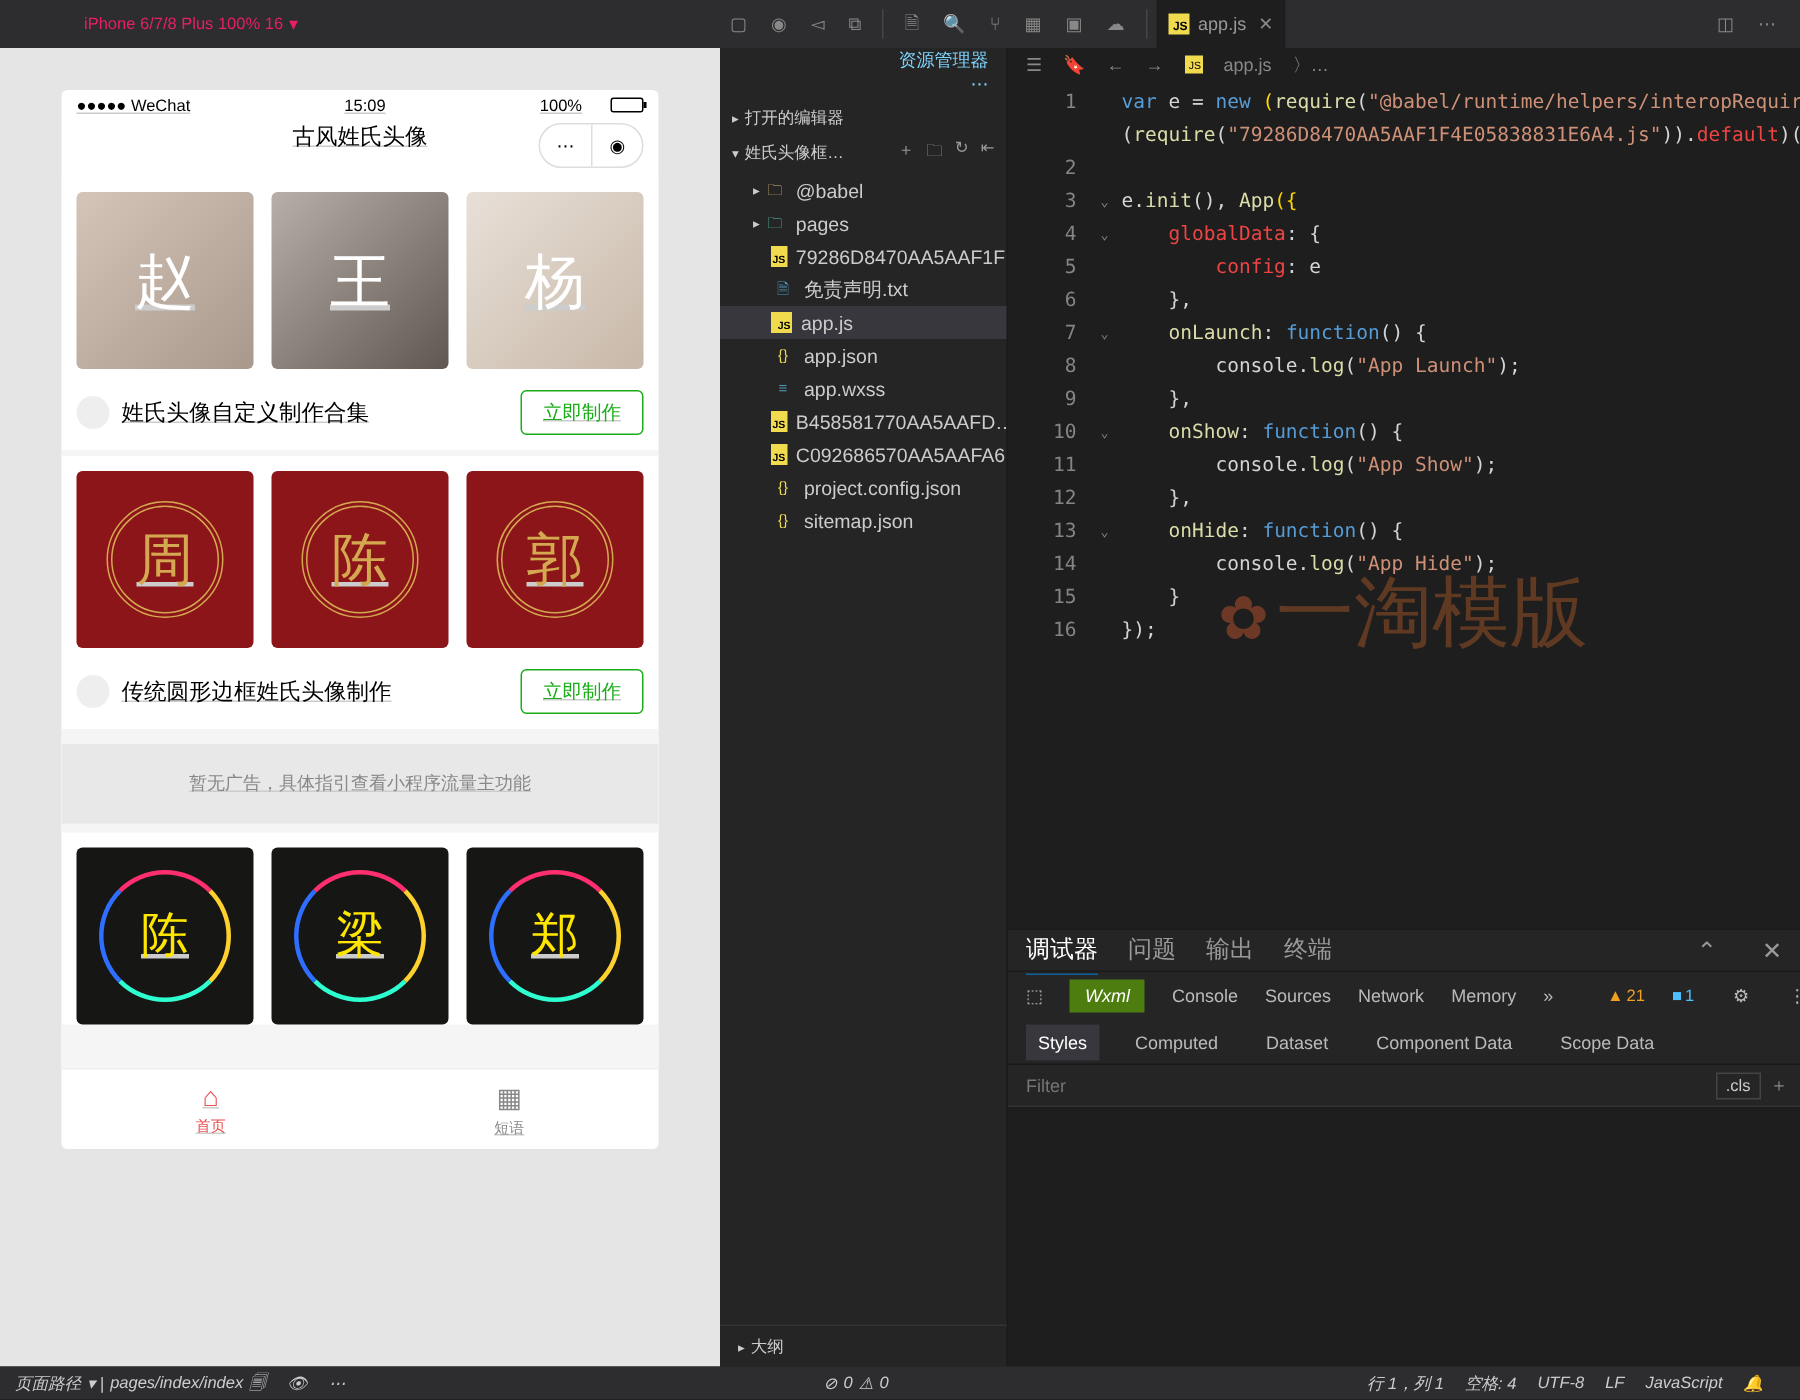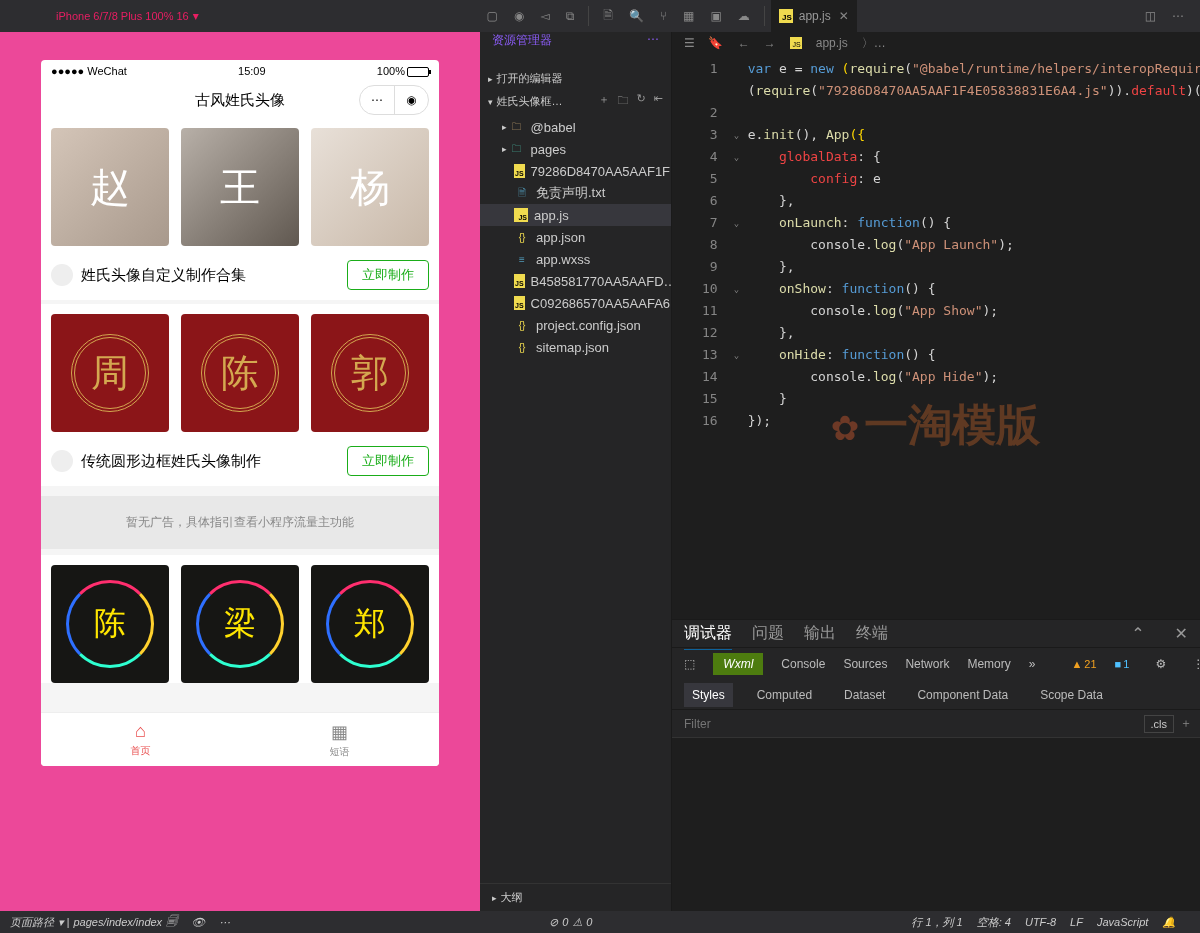--- a/index.html
+++ b/index.html
@@ -11,29 +11,29 @@
 .top-bar .spacer { flex:1; }
 .top-bar .icon { margin:0 8px; color:#888; cursor:pointer; }
 .top-bar .sep { width:1px; height:20px; background:#444; margin:0 6px; }
 .tab-bar { display:flex; align-items:center; }
 .tab { display:flex; align-items:center; padding:0 8px; height:32px; }
 .tab.active { background:#1e1e1e; }
 .tab .js-ico { width:14px; height:14px; background:#f0db4f; color:#000; font-size:8px; font-weight:bold; display:flex; align-items:flex-end; justify-content:flex-end; padding:1px; margin-right:6px; }
 .tab .close { margin-left:8px; color:#888; }
 .main { flex:1; display:flex; min-height:0; }
 
-.sim-col { width:480px; background:#ec4899; display:flex; justify-content:center; align-items:flex-start; padding-top:28px; }
+.sim-col { width:480px; background:#e5e5e5; display:flex; justify-content:center; align-items:flex-start; padding-top:28px;text-decoration:underline; }
 .phone { width:398px; height:706px; background:#fff; border-radius:4px; display:flex; flex-direction:column; overflow:hidden; color:#000; }
 .status-bar { height:22px; display:flex; align-items:center; padding:0 10px; font-size:11px; }
 .status-bar .mid { flex:1; text-align:center; font-weight:500; }
-.status-bar .right { display:flex; align-items:flex-end; gap:2px; }
+.status-bar .right { display:flex; align-items:flex-start; gap:19px; }
 .batt { width:22px; height:10px; border:1px solid #000; border-radius:2px; position:relative; }
 .batt::after { content:""; position:absolute; right:-3px; top:2px; width:2px; height:4px; background:#000; }
 .batt .fill { width:100%; height:100%; background:#000; }
-.nav-bar { height:36px; display:flex; align-items:center; justify-content:center; position:relative; }
+.nav-bar { height:36px; display:flex; align-items:flex-start; justify-content:center; position:relative; }
 .nav-bar .title { font-size:15px; }
 .nav-bar .capsule { position:absolute; right:10px; display:flex; border:1px solid #ddd; border-radius:16px; overflow:hidden; }
 .nav-bar .capsule div { width:34px; height:28px; display:flex; align-items:center; justify-content:center; }
 .nav-bar .capsule .div { border-left:1px solid #ddd; }
 .phone-body { flex:1; background:#f5f5f5; overflow:hidden; display:flex; flex-direction:column; }
 .section { background:#fff; margin-bottom:4px; padding:10px; }
 .thumbs { display:flex; gap:12px; }
 .thumb { width:118px; height:118px; background:#ccc; border-radius:4px; display:flex; align-items:center; justify-content:center; font-size:40px; color:#fff; font-family:KaiTi,serif; position:relative; overflow:hidden; }
 .thumb.red { background:#8b1518; }
 .thumb.red .circ { width:78px; height:78px; border:4px double #d4a850; border-radius:50%; display:flex; align-items:center; justify-content:center; font-size:38px; color:#d4a850; }
@@ -46,21 +46,21 @@
 .row .ico { width:22px; height:22px; border-radius:50%; background:#eee; margin-right:8px; }
 .row .txt { flex:1; font-size:15px; }
 .row .btn { border:1px solid #1aad19; color:#1aad19; padding:5px 14px; border-radius:4px; font-size:13px; }
 .ad-box { background:#e8e8e8; color:#888; text-align:center; padding:18px; margin:6px 0; font-size:12px; }
 .tab-nav { height:54px; background:#fff; border-top:1px solid #eee; display:flex; }
 .tab-nav .item { flex:1; display:flex; flex-direction:column; align-items:center; justify-content:center; font-size:10px; color:#888; }
 .tab-nav .item.active { color:#e94f4f; }
 .tab-nav .ico { font-size:18px; margin-bottom:2px; }
 
 .explorer { width:192px; background:#252526; border-right:1px solid #1a1a1a; display:flex; flex-direction:column; }
-.exp-head { height:36px; display:flex; align-items:flex-start; padding:0 12px; color:#8b5cf6; font-size:12px; }
+.exp-head { height:36px; display:flex; align-items:flex-end; padding:0 12px; color:#7dd3fc; font-size:12px;flex-direction:column; }
 .exp-head .dots { margin-left:auto; }
 .exp-sec { padding:3px 8px; display:flex; align-items:center; font-size:11px; color:#ccc; cursor:pointer; }
 .exp-sec .chev2 { margin-right:4px; font-size:9px; }
 .exp-sec .acts { margin-left:auto; display:flex; gap:8px; color:#999; }
 .tree { padding:2px 0; }
 .tree .node { display:flex; align-items:center; padding:2px 0 2px 22px; height:22px; font-size:13px; color:#ccc; cursor:pointer; white-space:nowrap; overflow:hidden; }
 .tree .node.d1 { padding-left:34px; }
 .tree .node.sel { background:#37373d; }
 .tree .ico { width:16px; height:14px; margin-right:6px; display:flex; align-items:center; justify-content:center; font-size:10px; }
 .ico.folder { color:#dcb67a; }
@@ -76,21 +76,21 @@
 .editor-inner { display:flex; padding-top:4px; }
 .lines { text-align:right; color:#858585; padding:0 16px 0 30px; user-select:none; }
 .code { white-space:pre; color:#d4d4d4; }
 .fold-col { width:14px; color:#888; }
 .fold-col div { height:22px; font-size:9px; cursor:pointer; }
 .k-blue { color:#569cd6; }
 .k-yellow { color:#dcdcaa; }
 .k-orange { color:#ce9178; }
 .k-lbrace { color:#ffd700; }
 .k-prop { color:#ef4444; }
-.wm { position:absolute; top:360px; left:50%; transform:translateX(-50%); color:#d86b2b; font-size:44px; font-weight:bold; opacity:0.35; pointer-events:none; white-space:nowrap; }
+.wm { position:absolute; top:344px; left:50%; transform:translateX(-50%); color:#d86b2b; font-size:52px; font-weight:normal; opacity:0.35; pointer-events:none; white-space:nowrap; }
 .wm .ico { color:#ff6b35; margin-right:6px; }
 
 .devtools { height:292px; background:#252526; border-top:1px solid #1a1a1a; display:flex; flex-direction:column; }
 .dt-tabs { height:28px; display:flex; align-items:center; padding:0 12px; gap:20px; font-size:16px; color:#999; border-bottom:1px solid #1a1a1a; }
 .dt-tabs .t { cursor:pointer; position:relative; padding:6px 0; }
 .dt-tabs .t.active { color:#fff; }
 .dt-tabs .t.active::after { content:""; position:absolute; bottom:0; left:0; right:0; height:1px; background:#0e639c; }
 .dt-tabs .sp { flex:1; }
 .dt-tabs .ctrl { cursor:pointer; margin-left:10px; }
 .dt-tabs2 { height:32px; display:flex; align-items:center; gap:18px; padding:0 12px; color:#bbb; font-size:12px; }

